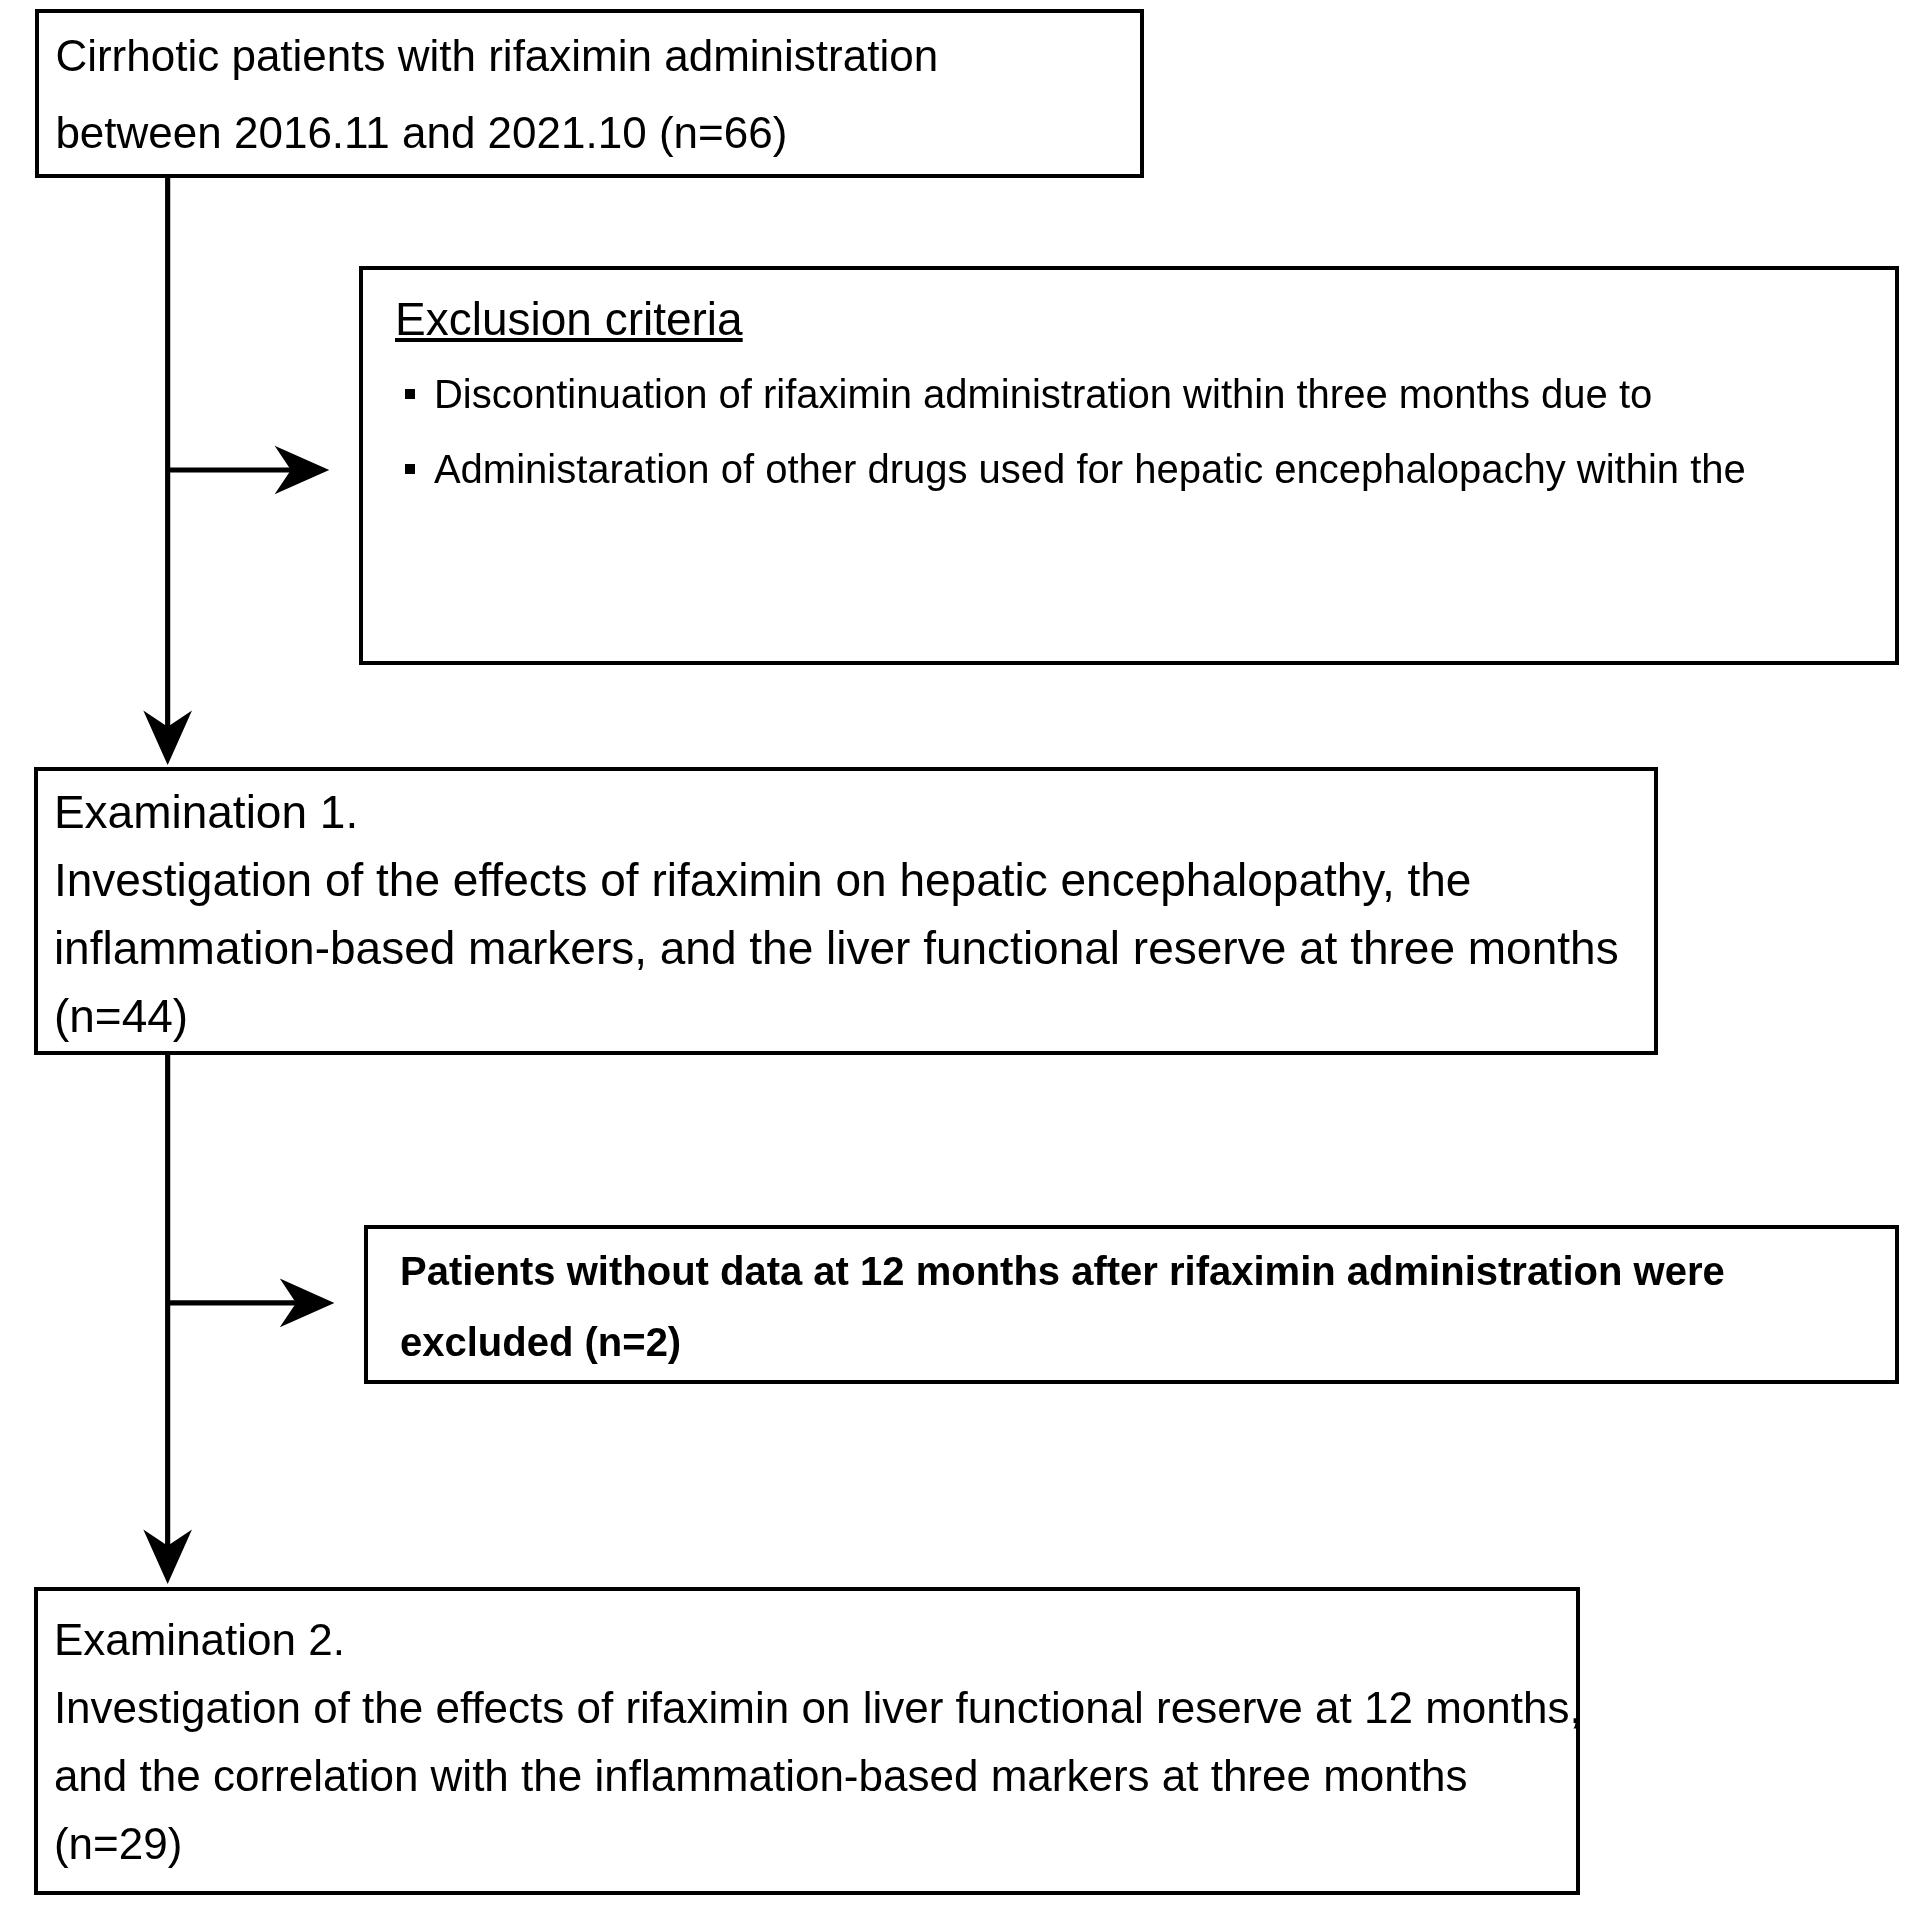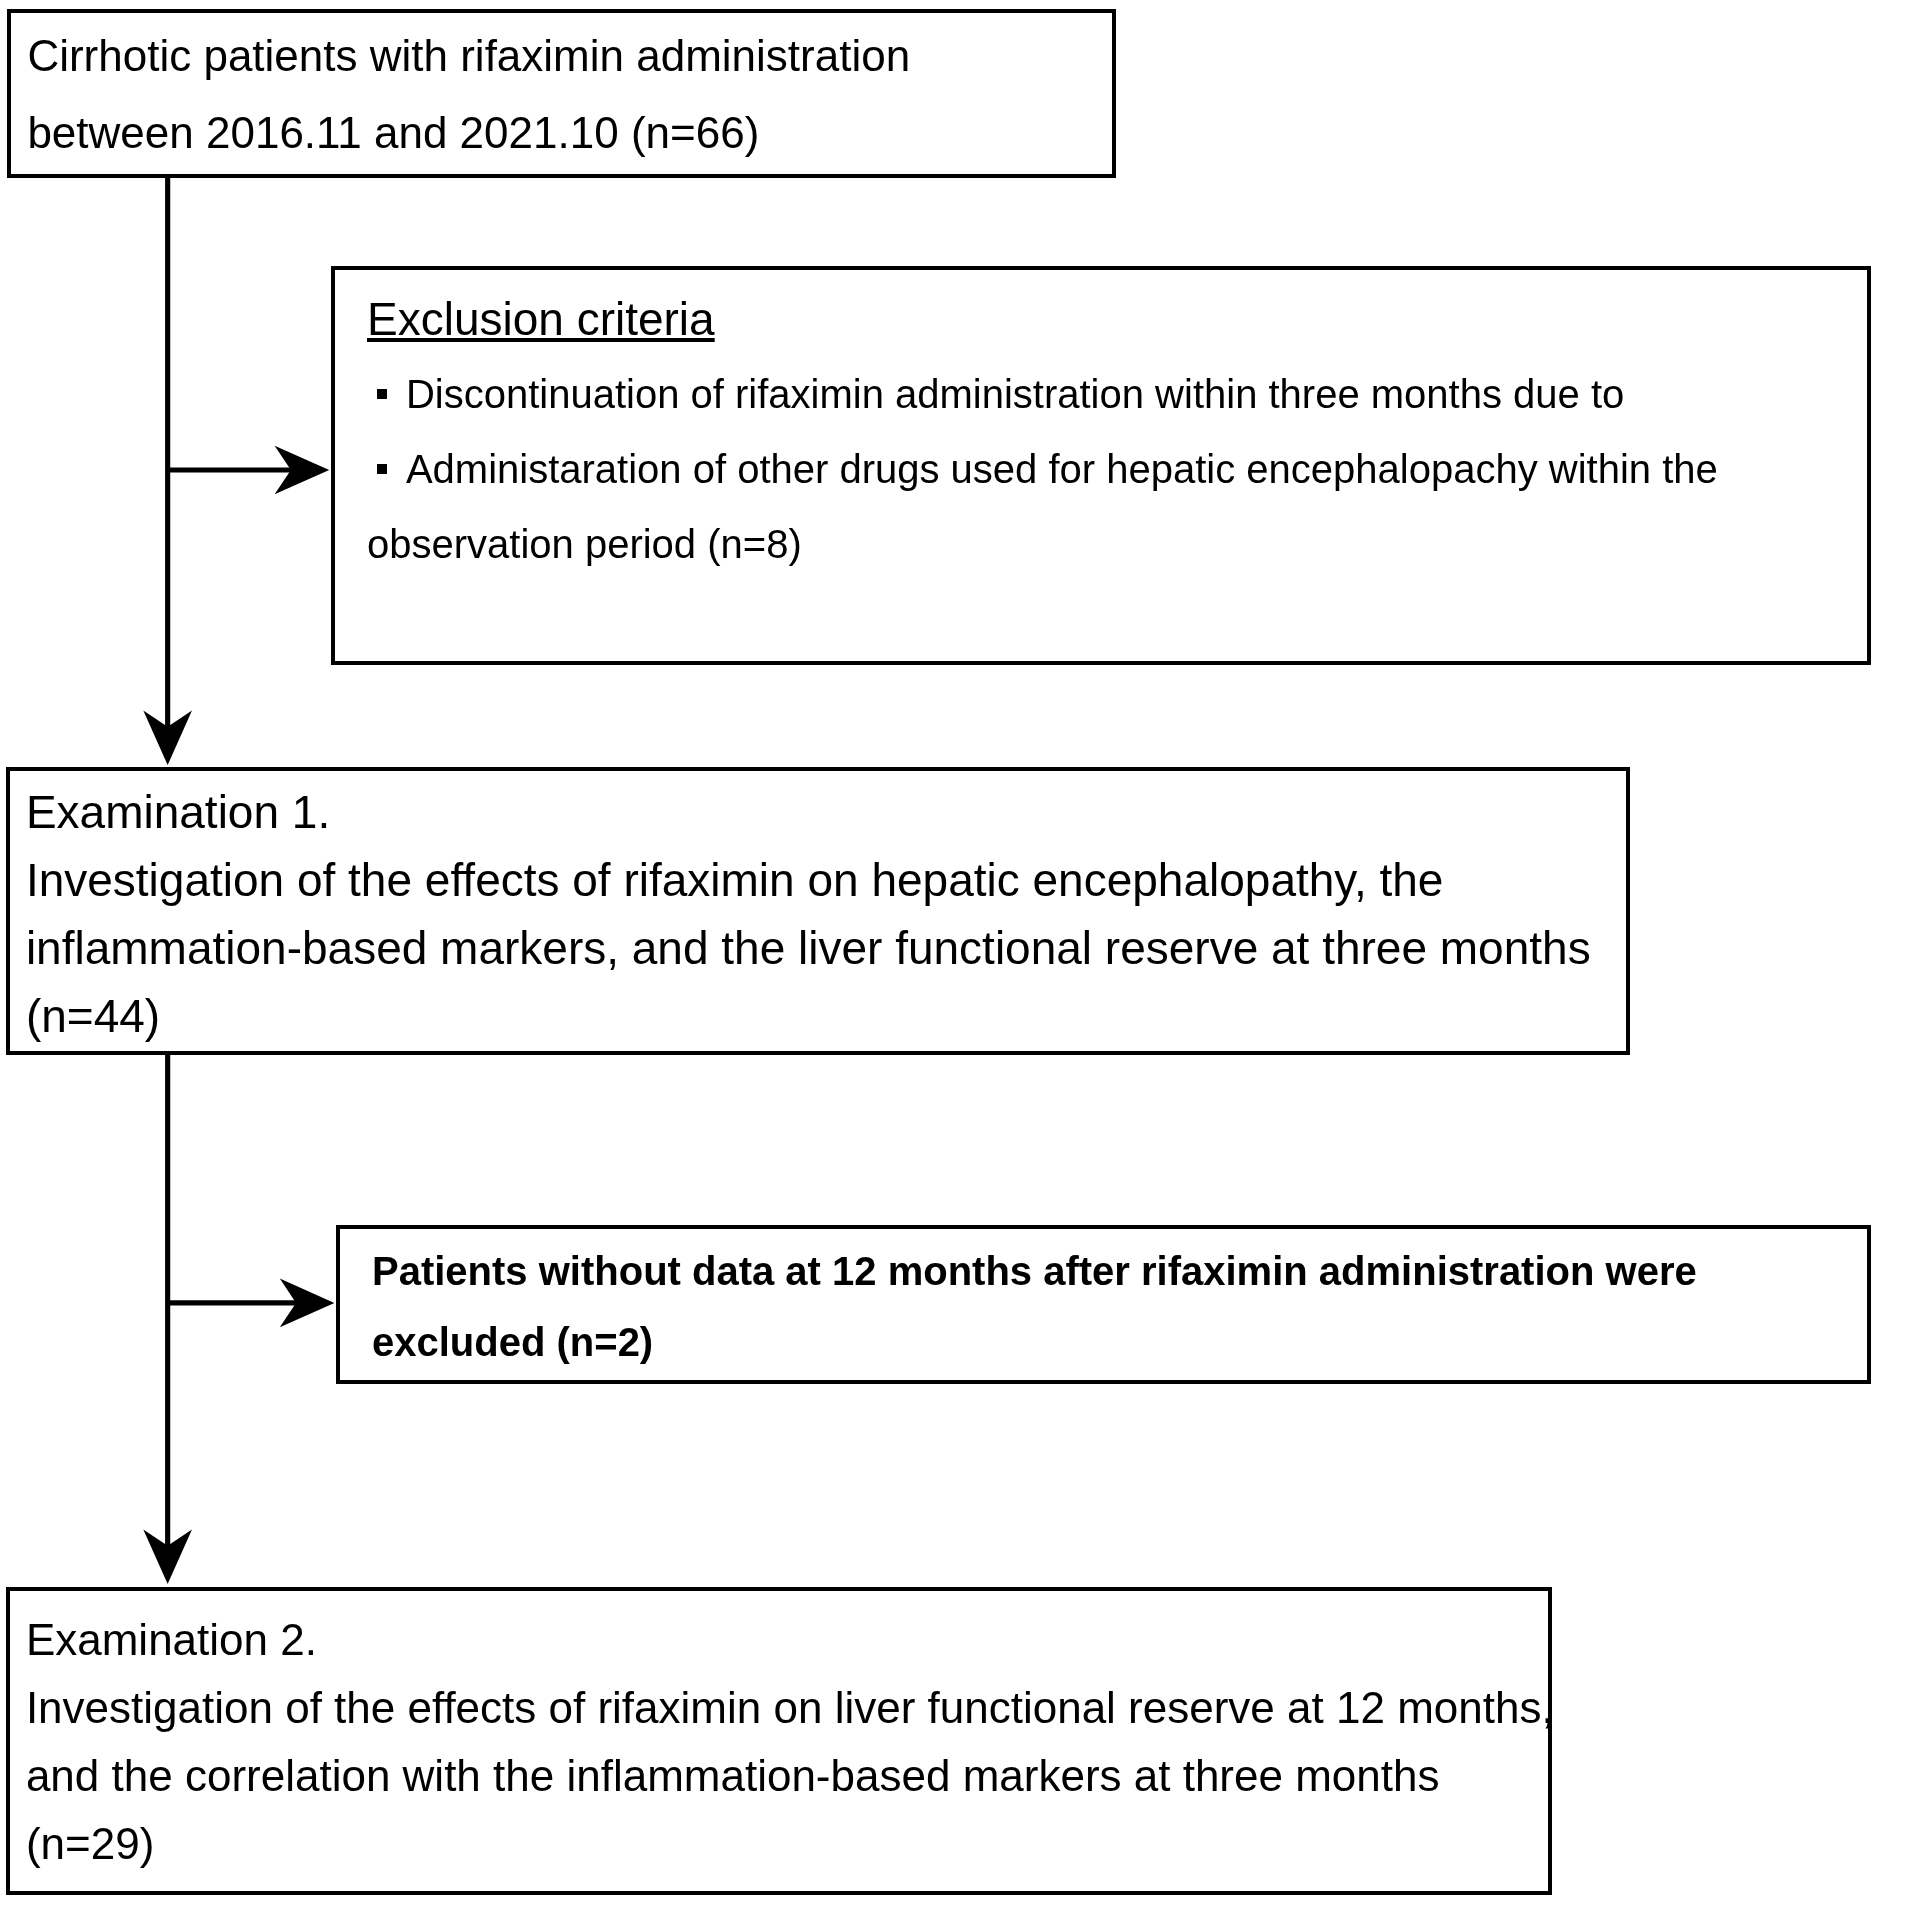--- a/index.html
+++ b/index.html
@@ -22,20 +22,21 @@
     top: 0;
     width: 1926px;
     height: 1905px;
     pointer-events: none;
   }
   .box {
     position: absolute;
     box-sizing: border-box;
     background: #ffffff;
     border: 4.4px solid #000000;
+    margin-left: 28px;
   }
   .line {
     white-space: nowrap;
   }
   
   #box-enrollment {
     left: 7.4px; top: 8.9px; width: 1109px; height: 169px;
     padding: 4.4px 0 0 16px;
     font-size: 44px; line-height: 77px;
   }
@@ -98,21 +99,20 @@
 
   <div class="box" id="box-enrollment">
     <div class="line">Cirrhotic patients with rifaximin administration</div>
     <div class="line">between 2016.11 and 2021.10 (n=66)</div>
   </div>
 
   <div class="box" id="box-exclusion">
     <div class="line box-title">Exclusion criteria</div>
     <div class="line"><span class="bullet"></span><span>Discontinuation of rifaximin administration within three months due to</span></div>
     <div class="line"><span class="bullet"></span><span>Administaration of other drugs used for hepatic encephalopachy within the</span></div>
-    <div class="line">observation period (n=8)</div>
   </div>
 
   <div class="box" id="box-exam1">
     <div class="line">Examination 1.</div>
     <div class="line">Investigation of the effects of rifaximin on hepatic encephalopathy, the</div>
     <div class="line">inflammation-based markers, and the liver functional reserve at three months</div>
     <div class="line">(n=44)</div>
   </div>
 
   <div class="box" id="box-excluded12">

